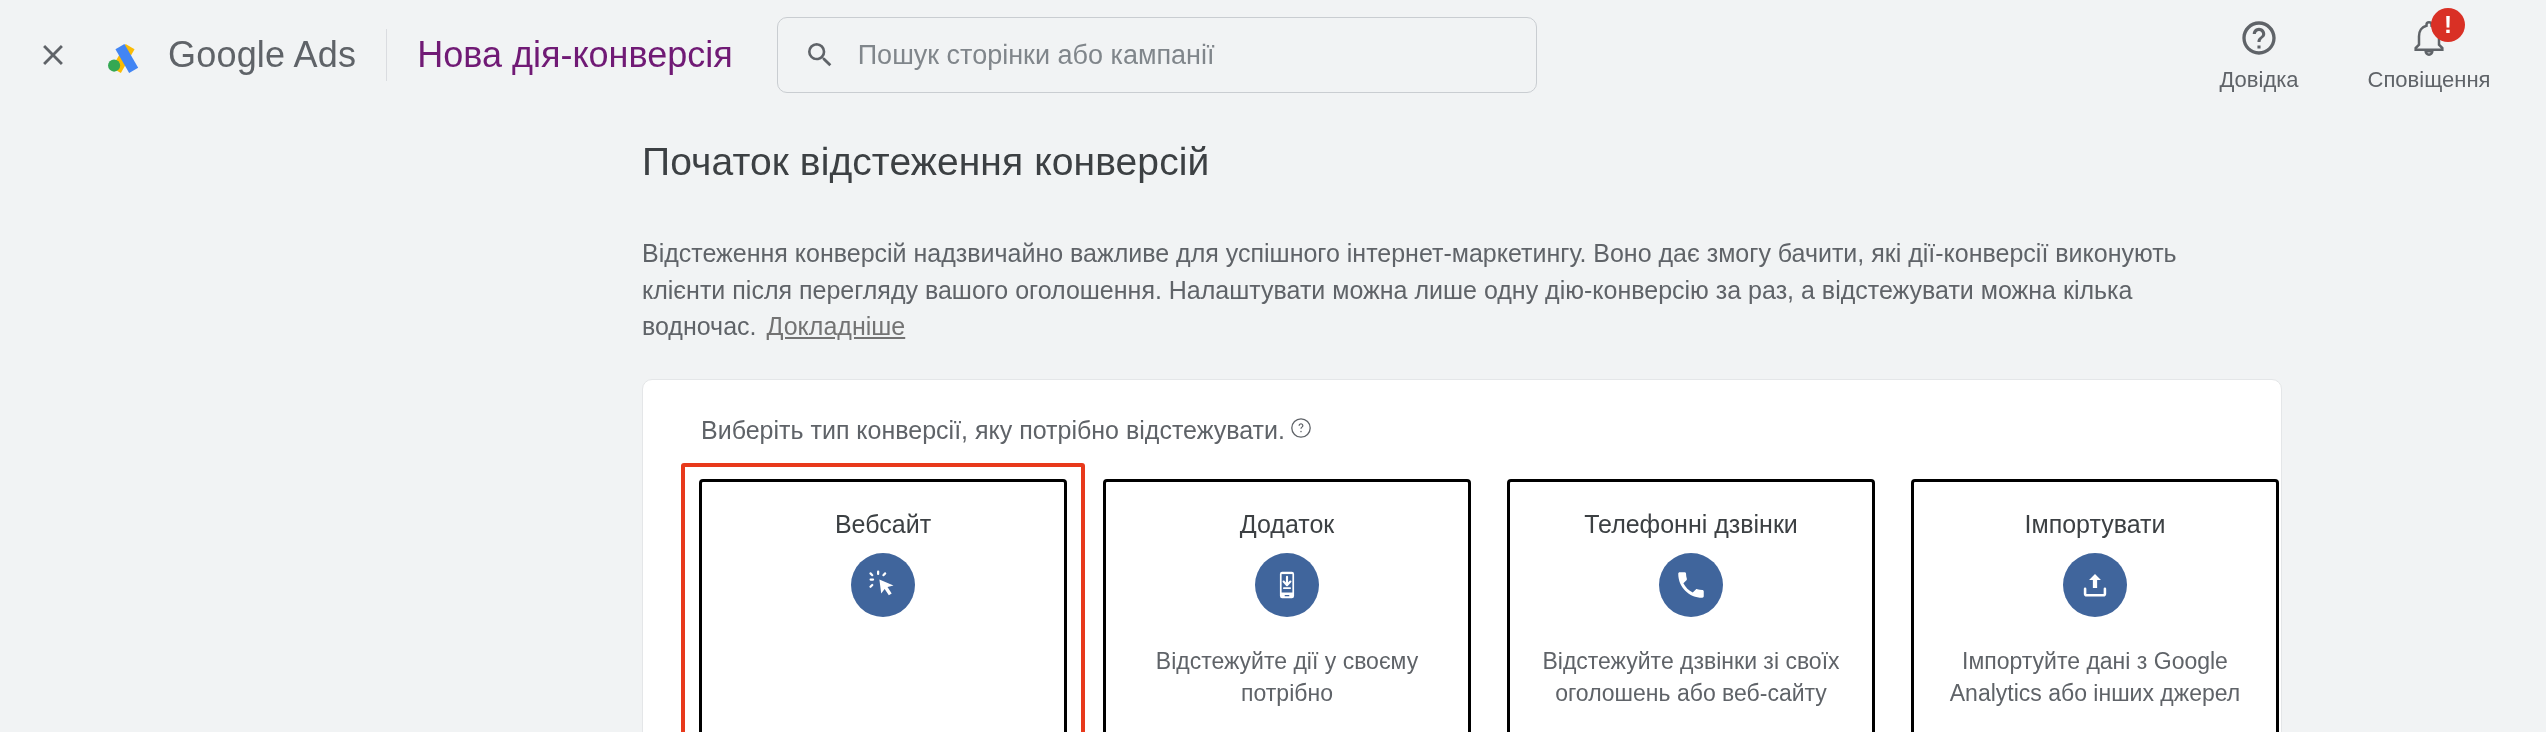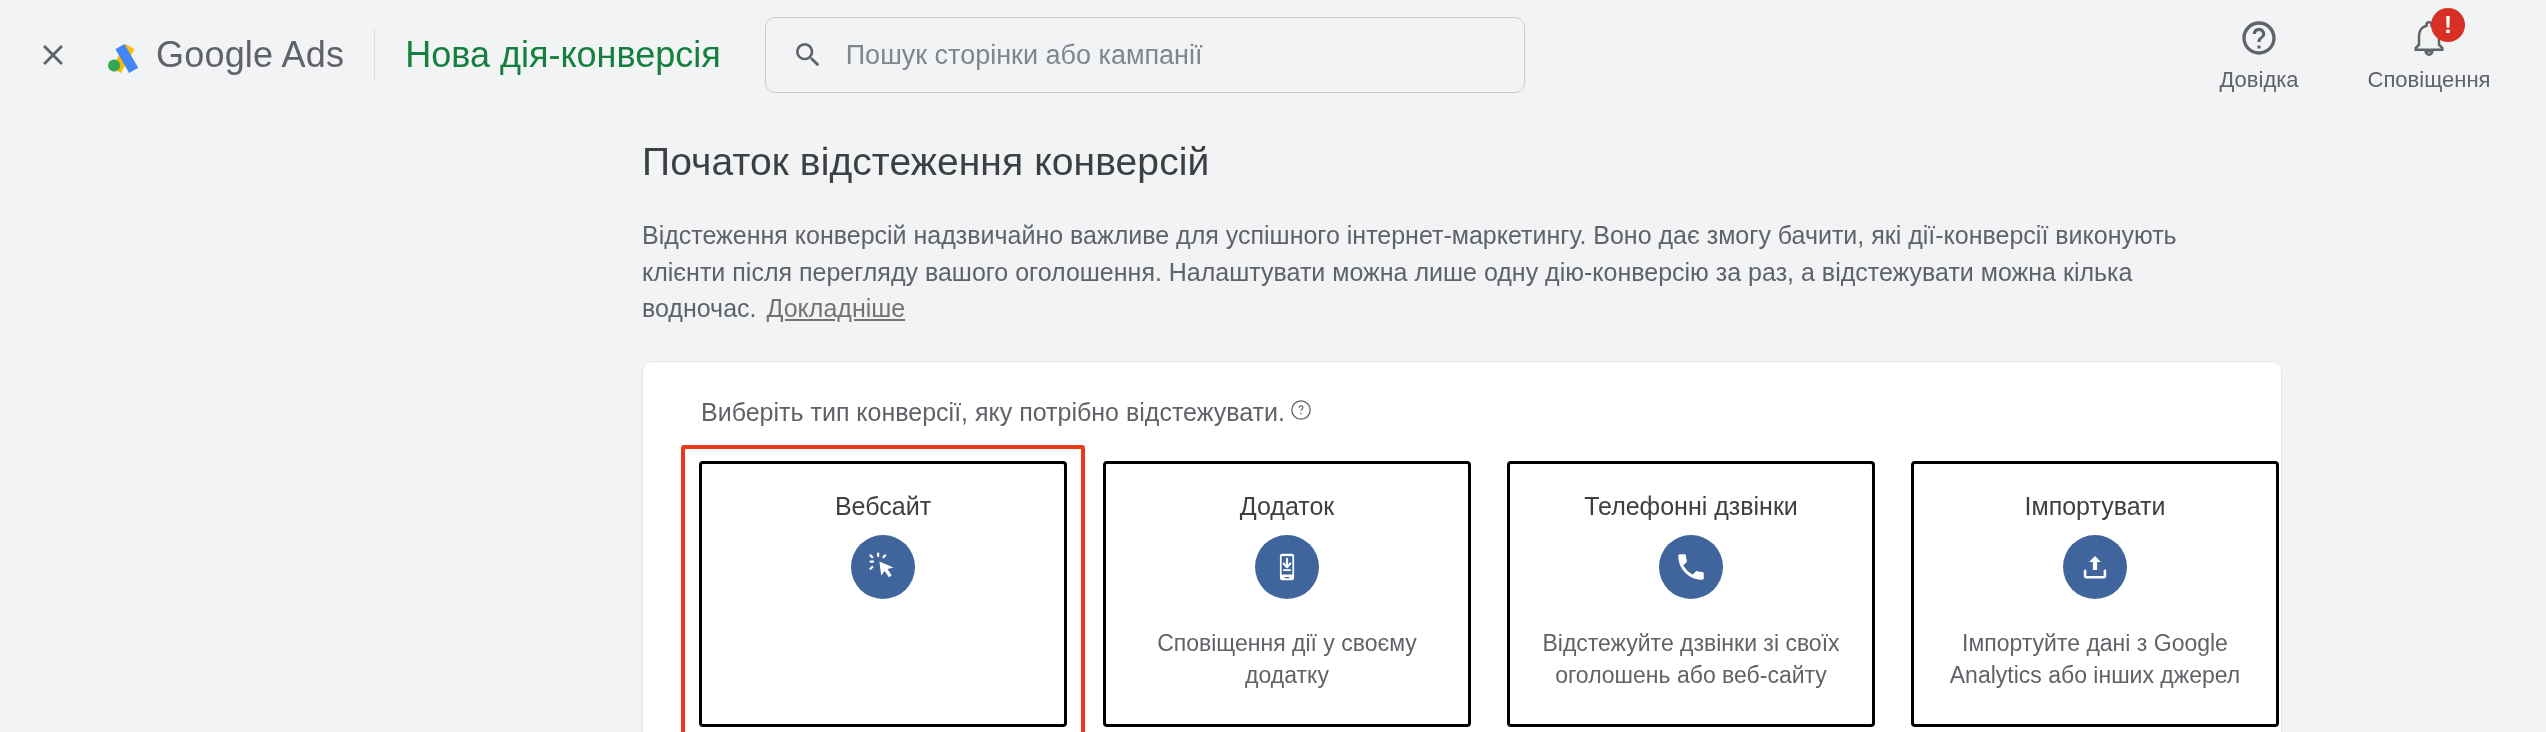--- a/index.html
+++ b/index.html
@@ -26,21 +26,21 @@
     width: 54px; height: 54px;
     display: flex; align-items: center; justify-content: center;
     cursor: pointer;
     flex: 0 0 auto;
   }
   .close-btn svg { display: block; }
 
   .brand {
     display: flex;
     align-items: center;
-    gap: 4px;
+    gap: 16px;
     margin-left: 18px;
     flex: 0 0 auto;
   }
   .ads-logo { width: 54px; height: 54px; display:block; }
   .brand-text {
     font-size: 36px;
     color: #5f6368;
     letter-spacing: 0.2px;
     white-space: nowrap;
   }
@@ -48,21 +48,21 @@
   .vdivider {
     width: 1px;
     height: 52px;
     background: #dadce0;
     margin: 0 30px;
     flex: 0 0 auto;
   }
 
   .page-title {
     font-size: 36px;
-    color: #15803d;
+    color: #701a75;
     white-space: nowrap;
     flex: 0 0 auto;
   }
 
   .search-wrap {
     margin-left: 44px;
     width: 760px;
     height: 76px;
     border: 1px solid #c9cdd1;
     border-radius: 10px;
@@ -126,21 +126,21 @@
   }
   .content {
     margin-left: 642px;
     width: 1640px;
   }
 
   .h1 {
     font-size: 39px;
     font-weight: normal;
     color: #3c4043;
-    margin-bottom: 33px;
+    margin-bottom: 51px;
     letter-spacing: 0.1px;
   }
 
   .intro {
     font-size: 25px;
     line-height: 1.46;
     color: #5f6368;
     max-width: 1620px;
     margin-bottom: 34px;
   }
@@ -342,21 +342,21 @@
             <div class="card-title">Додаток</div>
             <div class="card-icon">
               <svg width="34" height="34" viewBox="0 0 24 24">
                 <rect x="7" y="2.6" width="10" height="18.8" rx="1.6" fill="#ffffff"></rect>
                 <rect x="8.2" y="4.3" width="7.6" height="13.0" fill="#40659c"></rect>
                 <rect x="10.3" y="19.1" width="3.4" height="0.9" rx="0.45" fill="#40659c"></rect>
                 <path d="M12 6.2v5.4M9.6 9.6L12 12.1l2.4-2.5" fill="none" stroke="#ffffff" stroke-width="1.5" stroke-linecap="round" stroke-linejoin="round"></path>
                 <rect x="9.2" y="13.6" width="5.6" height="1.3" rx="0.6" fill="#ffffff"></rect>
               </svg>
             </div>
-            <div class="card-desc">Сповіщення дії у своєму додатку</div>
+            <div class="card-desc">Відстежуйте дії у своєму потрібно</div>
           </div>
         </div>
 
         <div class="card-slot">
           <div class="card">
             <div class="card-title">Телефонні дзвінки</div>
             <div class="card-icon">
               <svg width="34" height="34" viewBox="0 0 24 24">
                 <path d="M6.62 10.79c1.44 2.83 3.76 5.15 6.59 6.59l2.2-2.2c.28-.28.67-.36 1.02-.25 1.12.37 2.32.57 3.57.57.55 0 1 .45 1 1V20c0 .55-.45 1-1 1C10.61 21 3 13.39 3 4c0-.55.45-1 1-1h3.5c.55 0 1 .45 1 1 0 1.25.2 2.45.57 3.57.11.35.03.74-.25 1.02l-2.2 2.2z" fill="#ffffff"></path>
               </svg>

